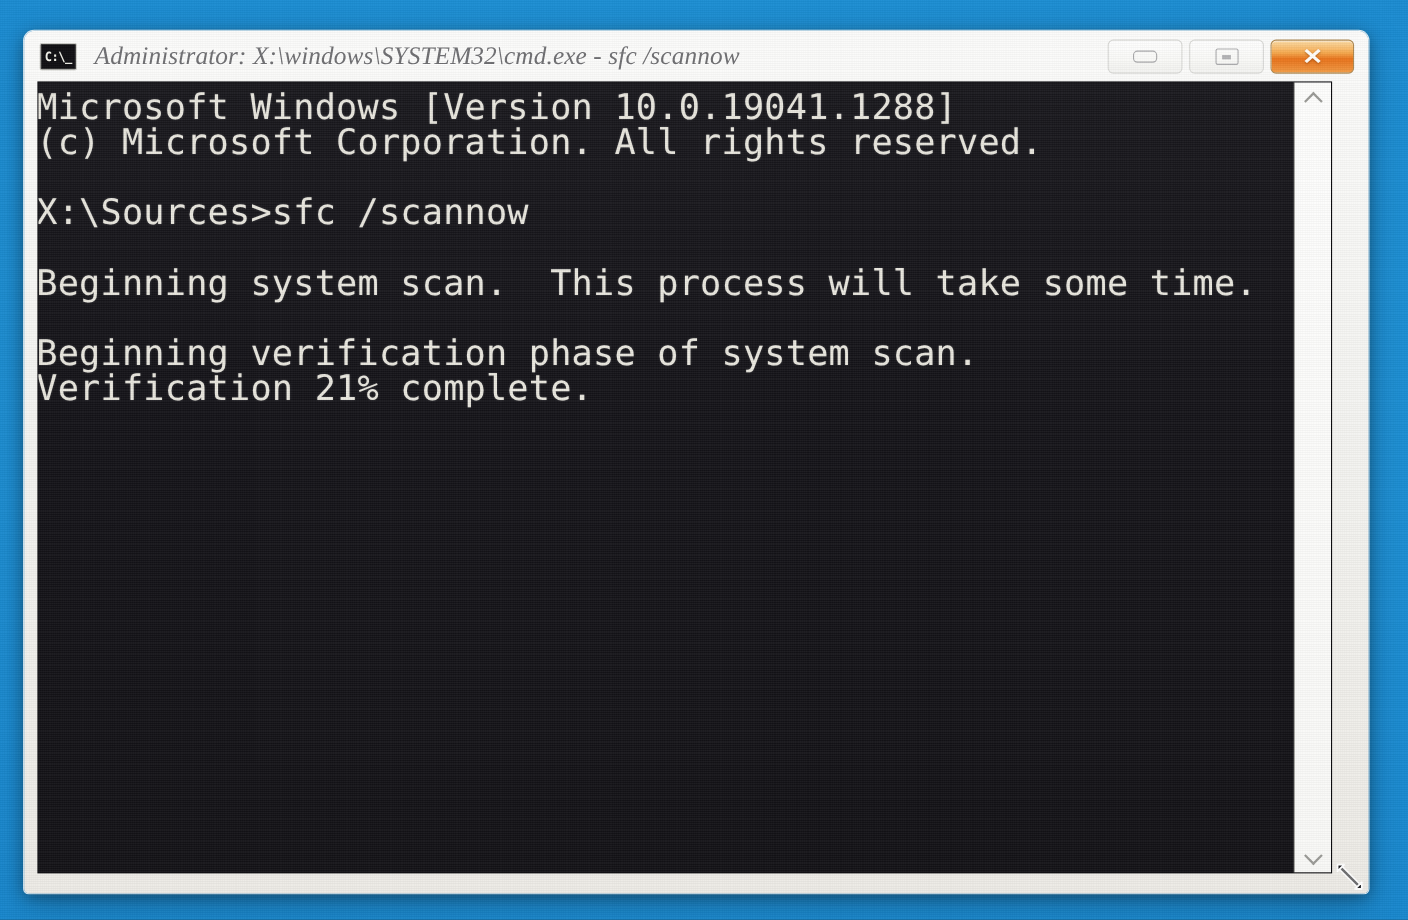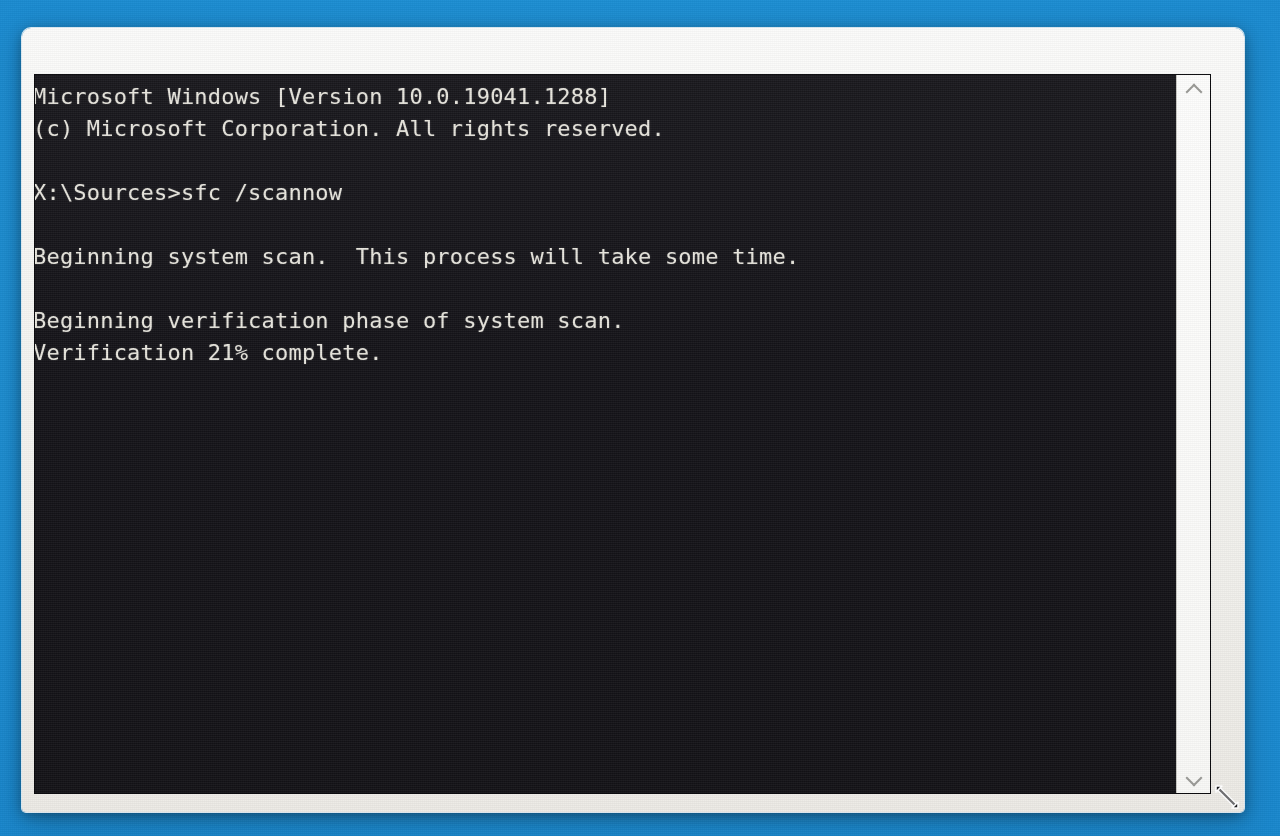--- a/index.html
+++ b/index.html
@@ -170,21 +170,21 @@
     inset: 0;
     pointer-events: none;
     opacity: .14;
     background-image:
       repeating-linear-gradient(0deg, rgba(255,255,255,.10) 0 1px, rgba(0,0,0,.10) 1px 2px),
       repeating-linear-gradient(90deg, rgba(255,255,255,.06) 0 1px, rgba(0,0,0,.08) 1px 2px);
   }
   #console-lines {
     margin: 0;
     font-family: "DejaVu Sans Mono", monospace;
-    font-size: 22px;
+    font-size: 32px;
     line-height: 32px;
     color: #e9e7df;
     white-space: pre;
     letter-spacing: .2px;
     text-shadow: 0 0 2px rgba(255,255,255,.22);
     margin-left: -6px;
   }
 
   
   #console-scrollbar {
@@ -232,20 +232,46 @@
   }
   #resize-grip svg { display: block; }
 </style>
 </head>
 <body>
 
 <div id="desktop">
 
   <div id="cmd-window">
 
+    <div id="title-bar">
+
+      <div id="cmd-icon">
+        <span>C:\_</span>
+      </div>
+
+      <div id="window-title">Administrator: X:\windows\SYSTEM32\cmd.exe - sfc /scannow</div>
+
+      <div id="window-buttons">
+
+        <div class="win-btn">
+          <span class="min-glyph"></span>
+        </div>
+
+        <div class="win-btn">
+          <span class="max-glyph">
+              <i></i>
+            </span>
+        </div>
+
+        <div class="win-btn" id="close-button">
+          <span class="x-glyph">✕</span>
+        </div>
+
+      </div>
+    </div>
 
     <div id="console-area">
 
       <div id="console-output">
         <pre id="console-lines">Microsoft Windows [Version 10.0.19041.1288]
 (c) Microsoft Corporation. All rights reserved.
 
 X:\Sources&gt;sfc /scannow
 
 Beginning system scan.  This process will take some time.

